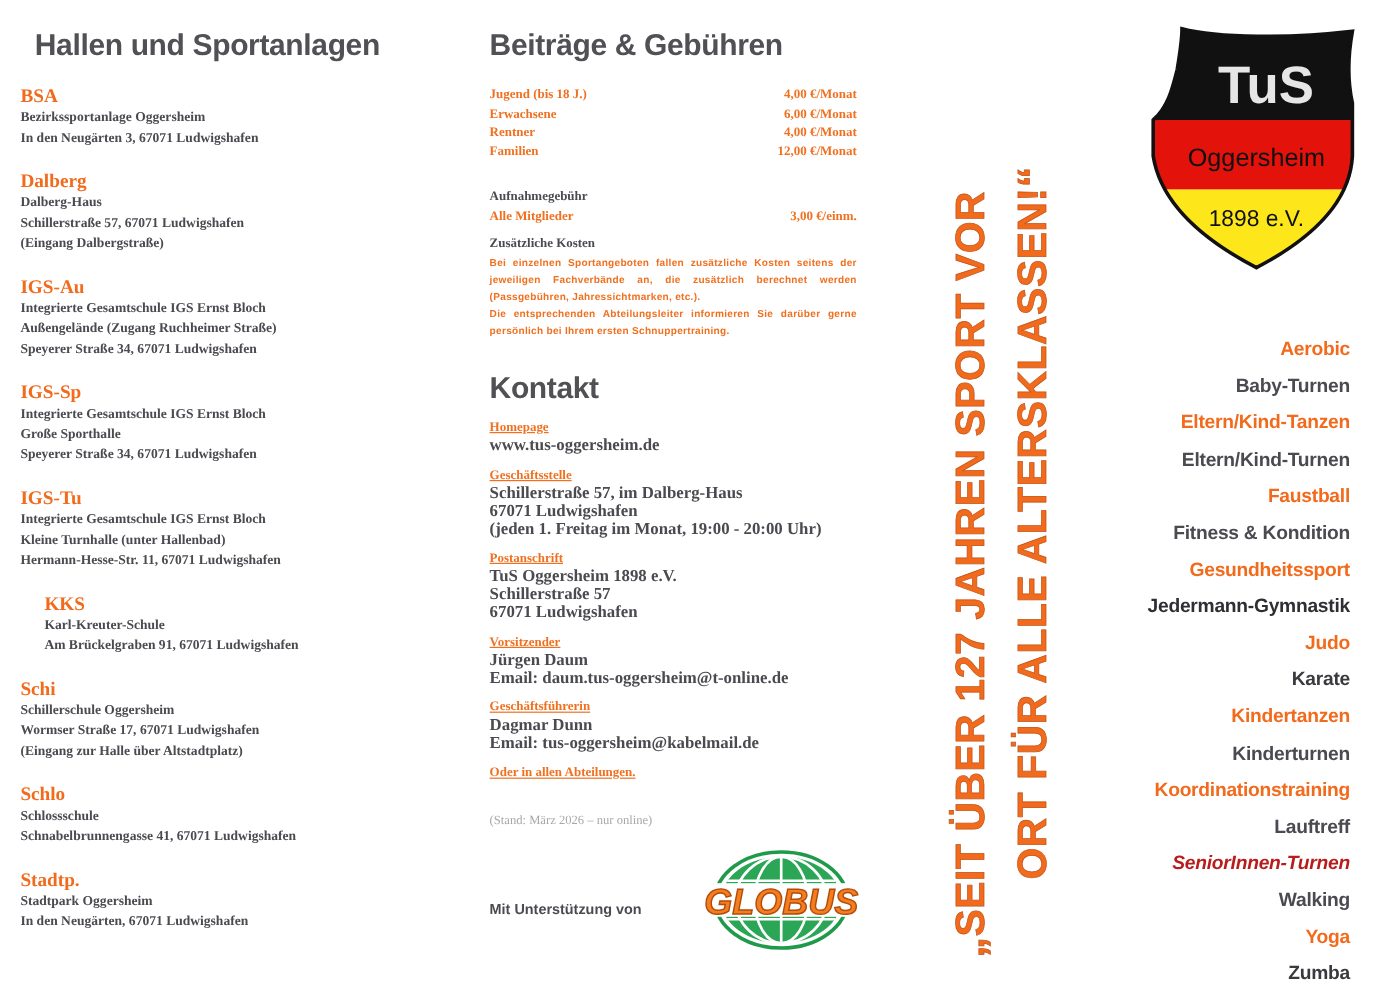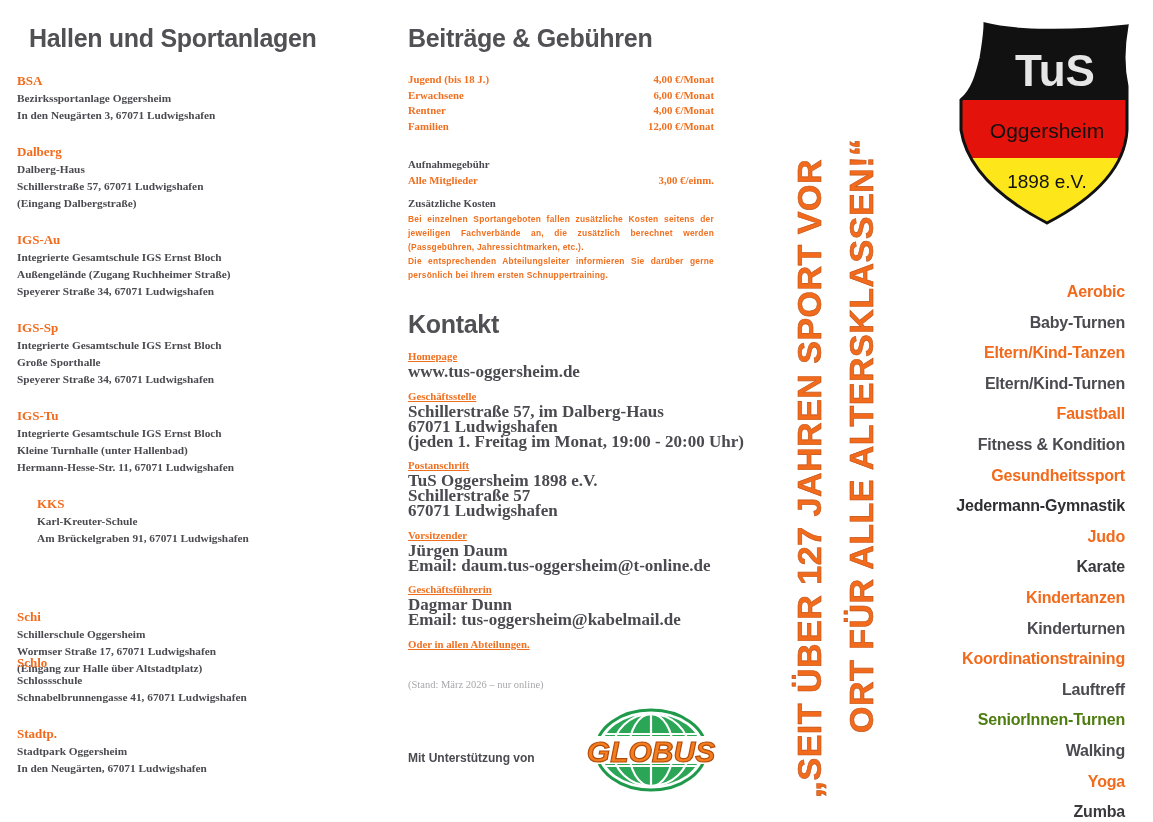--- a/index.html
+++ b/index.html
@@ -4,30 +4,30 @@
   <style>
     * { box-sizing: border-box; margin: 0; padding: 0; }
     html, body { width: 1153px; height: 822px; background: #ffffff; overflow: hidden; }
     body { position: relative; font-family: "Liberation Serif", "DejaVu Serif", serif; color: #4a4a4f; }
 
     .h1 { font-family: "Liberation Sans", "DejaVu Sans", sans-serif; font-weight: bold; color: #505055; font-size: 25px; letter-spacing: -0.3px; position: absolute; }
 
     
     #col1 { position: absolute; left: 17px; top: 0; width: 330px; }
     #col1 .venue { position: absolute; left: 0; width: 330px; }
-    .venue-code { font-family: "Liberation Serif", serif; font-weight: bold; font-size: 13px; color: #f26a1b; line-height: 18px; }
+    .venue-code { font-family: "Liberation Serif", serif; font-weight: bold; font-size: 16px; color: #f26a1b; line-height: 18px; }
     .venue-line { font-family: "Liberation Serif", serif; font-weight: bold; font-size: 11.3px; color: #4a4a50; line-height: 17px; white-space: nowrap; }
 
     
     #col2 { position: absolute; left: 408px; top: 0; width: 310px; }
     .small-hdr { font-family: "Liberation Serif", serif; font-weight: bold; font-size: 10.8px; color: #4a4a50; line-height: 15.5px; }
     .fee-row { display: flex; justify-content: space-between; width: 306px; font-family: "Liberation Serif", serif; font-weight: bold; font-size: 10.8px; color: #f07020; line-height: 15.5px; }
     .extra-text { font-family: "Liberation Sans", sans-serif; font-weight: bold; font-size: 8.4px; color: #f07020; line-height: 14.2px; width: 306px; text-align: justify; letter-spacing: 0.25px; }
     .contact-lbl { font-family: "Liberation Serif", serif; font-weight: bold; font-size: 10.8px; color: #f07020; line-height: 15px; text-decoration: underline; }
-    .contact-line { font-family: "Liberation Serif", serif; font-weight: bold; font-size: 17px; color: #4a4a50; line-height: 15px; white-space: nowrap; }
+    .contact-line { font-family: "Liberation Serif", serif; font-weight: bold; font-size: 14px; color: #4a4a50; line-height: 15px; white-space: nowrap; }
     .stand { font-family: "Liberation Serif", serif; font-weight: normal; font-size: 10.5px; color: #a8a8ac; }
     .support { font-family: "Liberation Sans", sans-serif; font-weight: bold; font-size: 12px; color: #4a4a50; }
 
     
     #slogan { position: absolute; left: 790px; top: 38px; width: 100px; height: 760px; }
     .slogan-line { position: absolute; font-family: "Liberation Sans", "DejaVu Sans", sans-serif; font-weight: bold; color: #f26a1b; font-size: 34px; letter-spacing: 0.5px; white-space: nowrap; transform-origin: left top; transform: rotate(-90deg); -webkit-text-stroke: 0.6px #c0551a; }
 
     
     #logo { position: absolute; left: 955px; top: 18px; width: 180px; height: 210px; }
 
@@ -76,21 +76,21 @@
     <div class="venue-line">Kleine Turnhalle (unter Hallenbad)</div>
     <div class="venue-line">Hermann-Hesse-Str. 11, 67071 Ludwigshafen</div>
   </div>
 
   <div class="venue" style="top:495px;margin-left:20px;">
     <div class="venue-code">KKS</div>
     <div class="venue-line">Karl-Kreuter-Schule</div>
     <div class="venue-line">Am Brückelgraben 91, 67071 Ludwigshafen</div>
   </div>
 
-  <div class="venue" style="top:566px;margin-top:42px;">
+  <div class="venue" style="top:566px;">
     <div class="venue-code">Schi</div>
     <div class="venue-line">Schillerschule Oggersheim</div>
     <div class="venue-line">Wormser Straße 17, 67071 Ludwigshafen</div>
     <div class="venue-line">(Eingang zur Halle über Altstadtplatz)</div>
   </div>
 
   <div class="venue" style="top:654px;">
     <div class="venue-code">Schlo</div>
     <div class="venue-line">Schlossschule</div>
     <div class="venue-line">Schnabelbrunnengasse 41, 67071 Ludwigshafen</div>
@@ -225,17 +225,17 @@
   <div class="sport" style="color:#f26a1b;">Faustball</div>
   <div class="sport" style="color:#4a4a50;">Fitness &amp; Kondition</div>
   <div class="sport" style="color:#f26a1b;">Gesundheitssport</div>
   <div class="sport" style="color:#2f2f33;">Jedermann-Gymnastik</div>
   <div class="sport" style="color:#f26a1b;">Judo</div>
   <div class="sport" style="color:#3a3a3e;">Karate</div>
   <div class="sport" style="color:#f26a1b;">Kindertanzen</div>
   <div class="sport" style="color:#4a4a50;">Kinderturnen</div>
   <div class="sport" style="color:#f26a1b;">Koordinationstraining</div>
   <div class="sport" style="color:#4a4a50;">Lauftreff</div>
-  <div class="sport" style="color:#4d7c0f;">SeniorInnen-Turnen</div>
+  <div class="sport" style="color:#b91c1c;font-style:italic;">SeniorInnen-Turnen</div>
   <div class="sport" style="color:#4a4a50;">Walking</div>
   <div class="sport" style="color:#f26a1b;">Yoga</div>
   <div class="sport" style="color:#3a3a3e;">Zumba</div>
 </div>
 
 </body></html>

